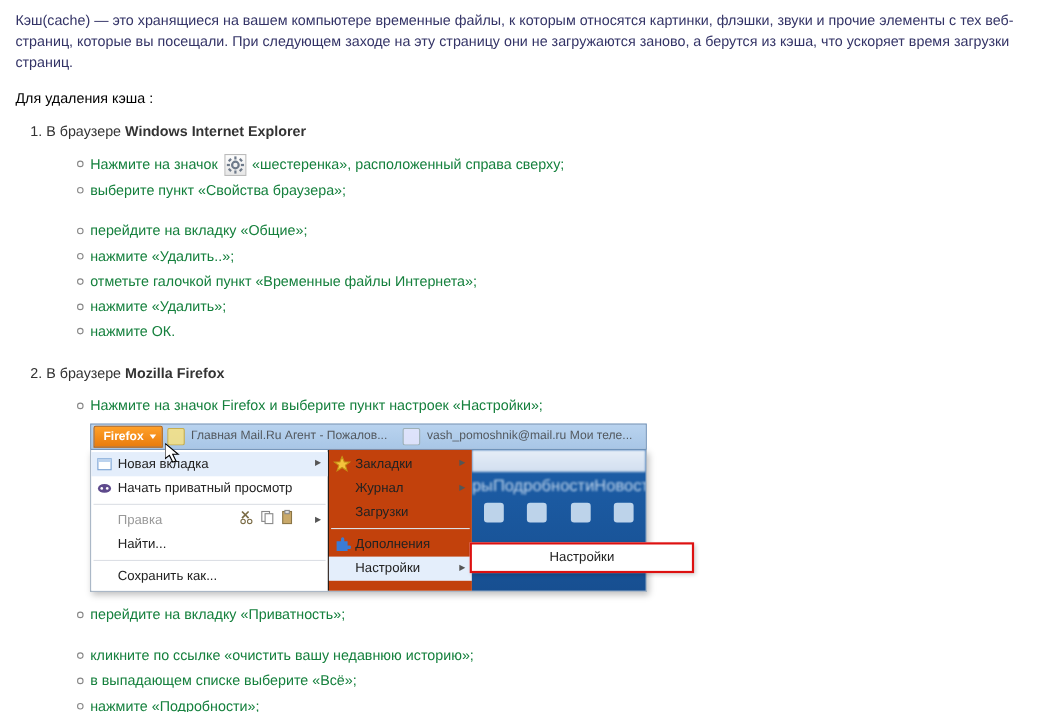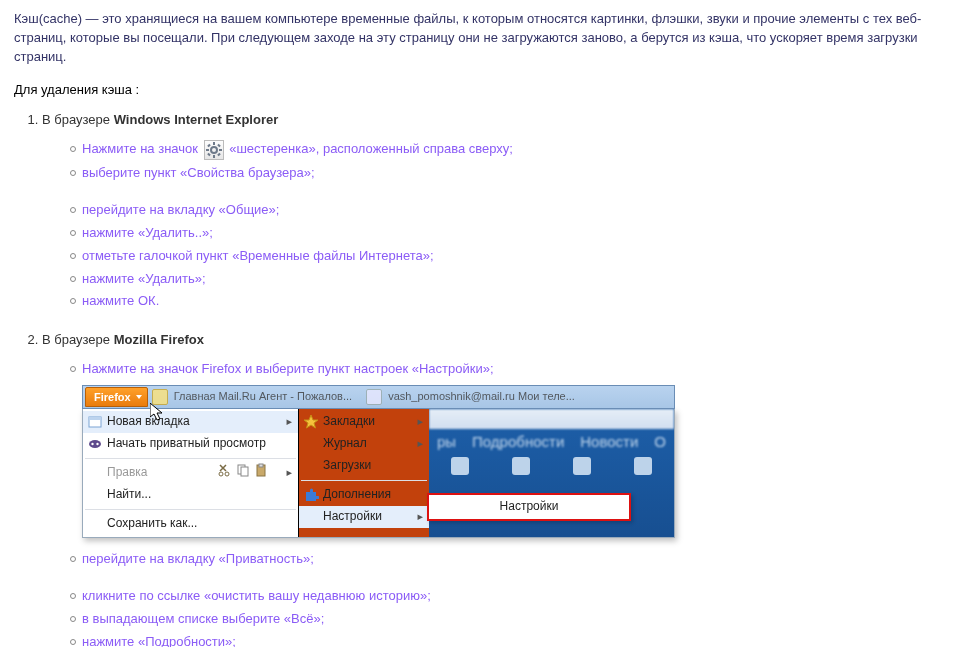--- a/index.html
+++ b/index.html
@@ -18,21 +18,21 @@
   ol.browsers > li { margin: 0 0 18px 0; color:#333; }
   ol.browsers > li .line { margin-bottom: 8px; }
   ul.bullets {
     list-style: none;
     padding-left: 28px;
     margin: 4px 0 4px 0;
   }
   ul.bullets > li {
     position: relative;
     padding: 2px 0 2px 12px;
-    color: #8b5cf6;
+    color: #15803d;
   }
   ul.bullets > li::before {
     content: "";
     position: absolute;
     left: 0; top: 8px;
     width: 4px; height: 4px;
     border: 1px solid #888;
     border-radius: 50%;
     background: #fff;
   }
@@ -45,21 +45,21 @@
     vertical-align: middle;
     margin: 0 2px;
     position:relative;
   }
   .gear-box svg { position:absolute; left:1px; top:1px; }
   .spacer { height: 6px; }
 
   
   .ff-mock {
     margin: 4px 0 10px 0;
-    width: 593px;
+    width: 506px;
     position: relative;
     font-family: "Segoe UI", Tahoma, sans-serif;
     font-size: 12px;
     color:#222;
     filter: blur(0);
   }
   .ff-top {
     height: 22px;
     background: linear-gradient(#b9d3ef,#a8c6e6);
     border:1px solid #6a8db5;

